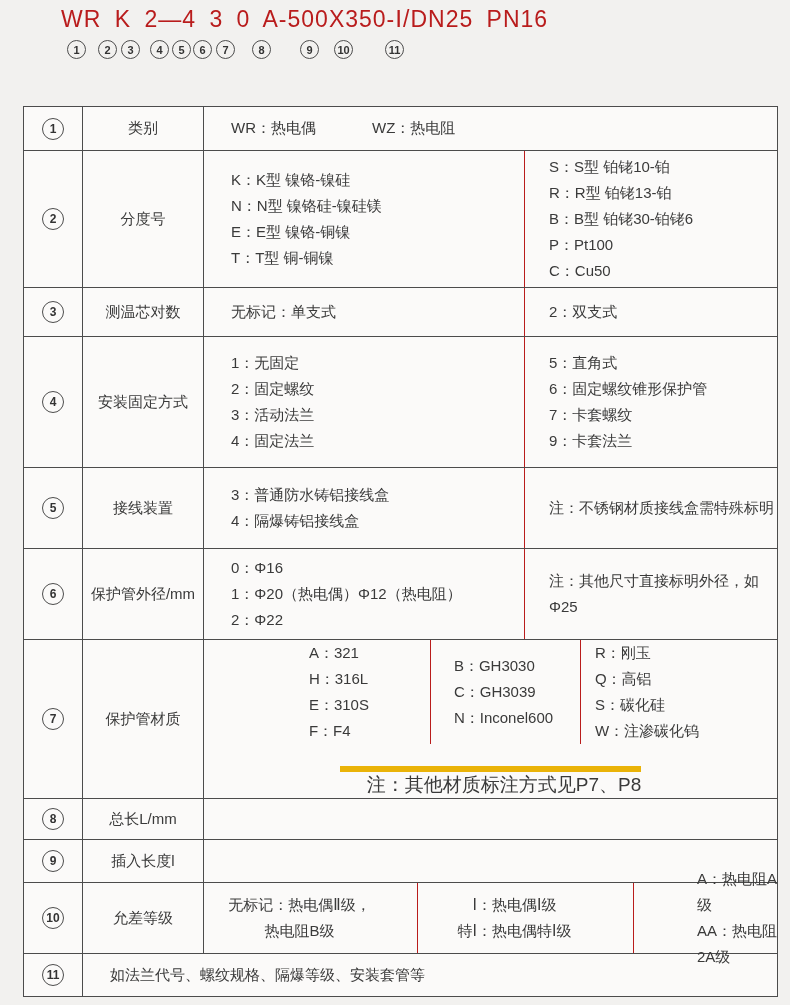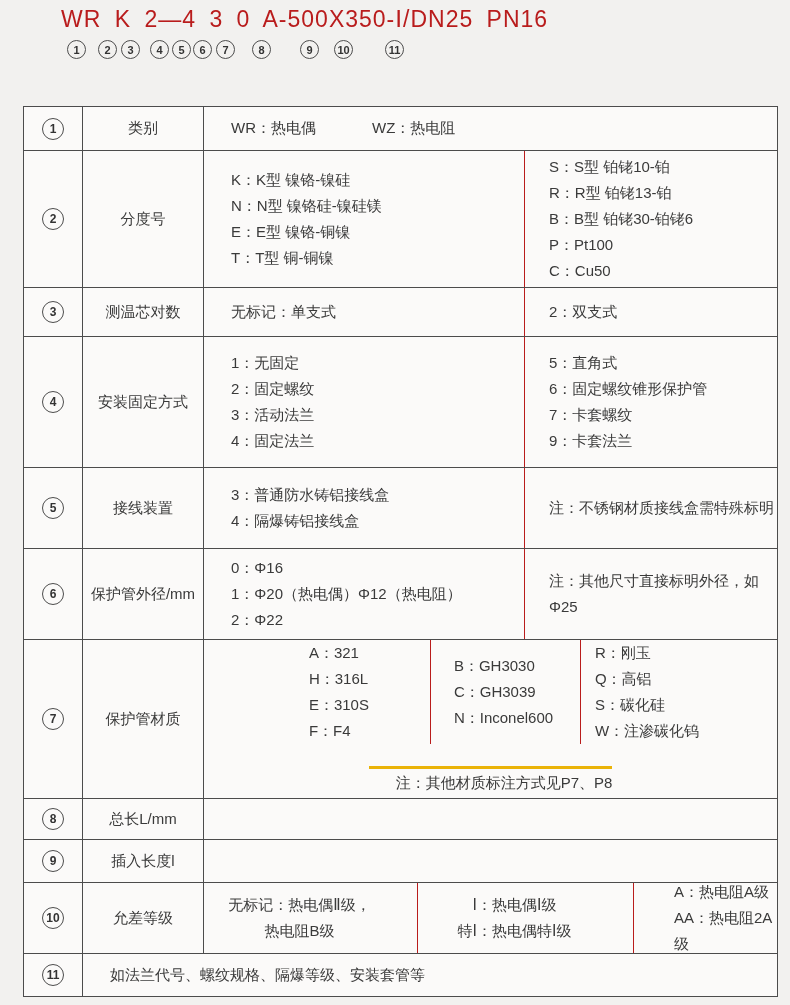--- a/index.html
+++ b/index.html
@@ -59,23 +59,23 @@
   }
   .lines{font-size:15px;line-height:26px;}
   .pad{padding-left:27px;}
   .padr{padding-left:24px;}
   .sub{display:flex;padding:0;align-items:stretch;}
   .sc{box-sizing:border-box;display:flex;align-items:center;}
   .bl{border-left:1px solid #b91c1c;}
   .col{flex-direction:column;align-items:center;padding:0;}
   .r7main{display:flex;flex:1;}
   .r7note{
-    height:37px;border-top:3px solid #eab308;
+    height:37px;border-top:6px solid #eab308;
     display:flex;align-items:center;
-    padding-left:27px;font-size:15px;
+    padding-left:27px;font-size:19px;
   }
   .center{justify-content:center;text-align:center;}
   .gap1{margin-left:34px;text-align:right;}
   .txt15{font-size:15px;}
 </style>
 </head>
 <body>
 
 <div class="page">
 
@@ -282,21 +282,21 @@
               <div>无标记：热电偶Ⅱ级，</div>
               <div>热电阻B级</div>
             </div>
           </div>
         <div class="sc bl center" style="width:194px">
             <div class="lines">
               <div>Ⅰ：热电偶Ⅰ级</div>
               <div>特Ⅰ：热电偶特Ⅰ级</div>
             </div>
           </div>
-        <div class="sc bl" style="flex:1;padding-left:40px">
+        <div class="sc bl" style="flex:1;padding-left:63px">
             <div class="lines">
               <div>A：热电阻A级</div>
               <div>AA：热电阻2A级</div>
             </div>
           </div>
       </div>
     </div>
 
     <div class="row" style="height:42px">
       <div class="cell cnum nb">

